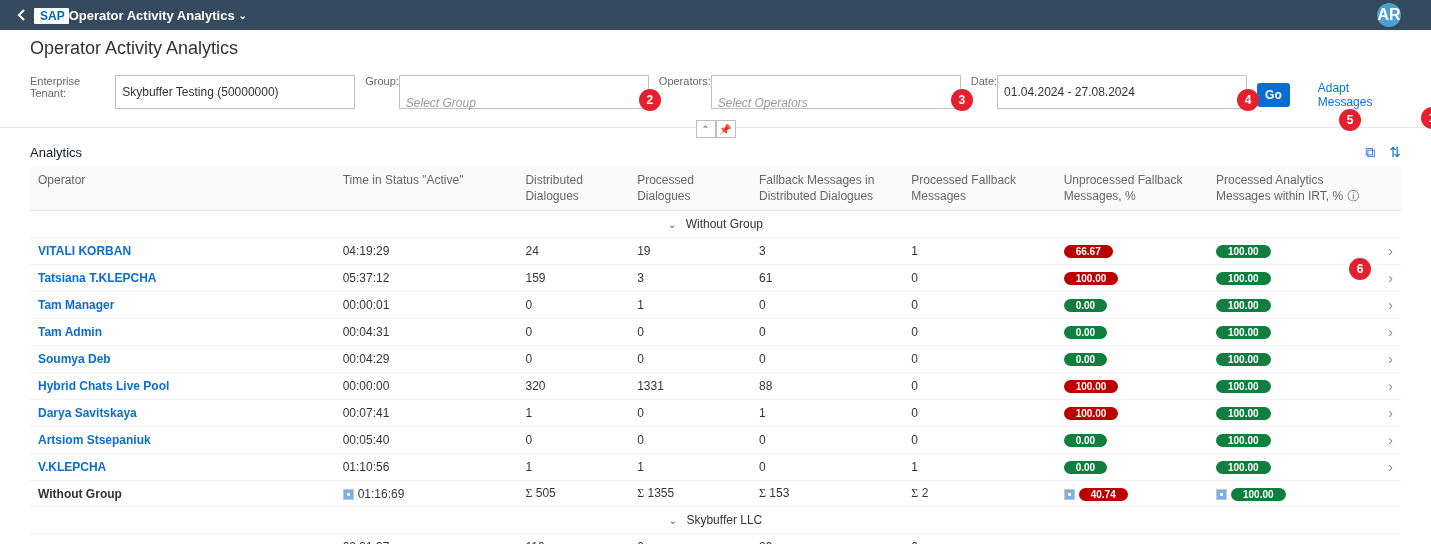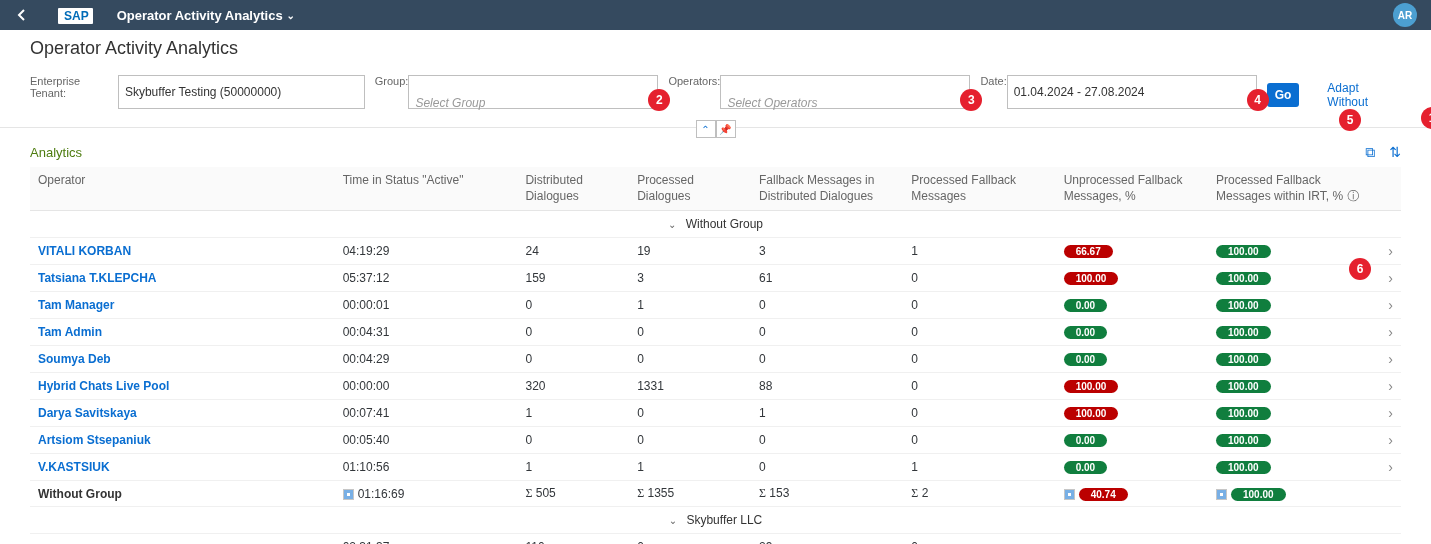--- a/index.html
+++ b/index.html
@@ -1,29 +1,29 @@
 <!DOCTYPE html>
 <html><head>
 <meta charset="utf-8">
 <style>
 * { box-sizing: border-box; margin: 0; padding: 0; }
 body { font-family: Arial, sans-serif; font-size: 12px; color: #32363a; background: #fff; }
 
 
 .shellbar { background: #354a5f; height: 30px; display: flex; align-items: center; padding: 0 10px; color: #fff; }
 .shellbar .back-btn { width: 24px; height: 24px; display:flex; align-items:center; justify-content:center; cursor:pointer; }
-.shellbar .logo { margin: 0 24px; font-weight:bold; font-size:14px; }
+.shellbar .logo { margin: 0 0; font-weight:bold; font-size:14px; }
 .shellbar .logo .sap-box { background:#fff; color:#006bb8; padding:1px 4px 1px 6px; font-size:12px; font-weight:bold; border-radius:1px; position:relative; }
 .shellbar .app-title { font-size:13px; font-weight:bold; display:flex; align-items:center; gap:4px; }
 .shellbar .app-title .chev { font-size:10px; }
 .shellbar .search-wrap { margin-left:auto; margin-right:auto; display:flex; align-items:center; gap:8px; }
 .shellbar .search-input { width:340px; height:20px; background:#2c3e50; border:1px solid #5a7088; color:#ccc; font-style:italic; padding:0 6px; font-size:11px; }
 .shellbar .search-icon { color:#fff; font-size:14px; cursor:pointer; }
 .shellbar .spacer { flex:1; }
-.shellbar .avatar { width:24px; height:24px; border-radius:50%; background:#4c9fd1; color:#fff; display:flex; align-items:center; justify-content:center; font-size:10px; font-weight:bold; margin-right:4px; }
+.shellbar .avatar { width:24px; height:24px; border-radius:50%; background:#4c9fd1; color:#fff; display:flex; align-items:center; justify-content:center; font-size:16px; font-weight:bold; margin-right:20px; }
 
 
 .page-title { padding: 8px 30px 4px; font-size:18px; color:#333; }
 
 
 .filter-bar { display:flex; gap:10px; padding:12px 30px 18px; align-items:flex-end; border-bottom:1px solid #e5e5e5; position:relative; }
 .filter-field { display:flex; }
 .filter-field label { font-size:11px; color:#666; margin-bottom:4px; }
 .filter-field input, .filter-field .input-like { height:24px; border:1px solid #bfbfbf; padding:16px 6px; font-size:12px; color:#333; background:#fff; }
 .filter-field .placeholder { color:#999; font-style:italic; }
@@ -35,21 +35,21 @@
 
 .collapse-pin { position:absolute; left:50%; transform:translateX(-50%); bottom:-11px; display:flex; gap:0; }
 .collapse-pin .ctl { width:20px; height:18px; border:1px solid #bfbfbf; background:#fff; display:flex; align-items:center; justify-content:center; font-size:10px; color:#0a6ed1; cursor:pointer; }
 
 
 .ann { position:absolute; width:22px; height:22px; border-radius:50%; background:#e5202e; color:#fff; font-weight:bold; font-size:12px; display:flex; align-items:center; justify-content:center; z-index:5; }
 
 
 .table-section { padding:16px 30px 0; position:relative;}
 .table-header { display:flex; align-items:center; margin-bottom:6px; }
-.table-header .title { font-size:13px; color:#4d7c0f; }
+.table-header .title { font-size:13px; color:#0f172a; }
 .table-header .icons { margin-left:auto; display:flex; gap:14px; color:#0a6ed1; font-size:14px; }
 .table-header .icons span { cursor:pointer; }
 
 table.analytics { width:100%; border-collapse:collapse; font-size:12px; }
 table.analytics thead th { text-align:left; font-weight:normal; color:#666; padding:6px 8px; border-bottom:1px solid #e5e5e5; background:#fafafa; vertical-align:top; line-height:1.3; }
 table.analytics thead th .info-icon { color:#666; margin-left:4px; }
 table.analytics tbody td { padding:5px 8px; border-bottom:1px solid #f0f0f0; vertical-align:middle; }
 table.analytics tbody tr.group-row td { font-weight:normal; color:#333; padding:6px 8px;text-align:center; }
 table.analytics tbody tr.group-row .chev { color:#666; margin-right:6px; font-size:10px; }
 .op-link { color:#0a6ed1; cursor:pointer; font-weight:bold; }
@@ -110,21 +110,21 @@
     <div class="input-like placeholder" style="line-height:22px;">Select Operators</div>
     <div class="ann" style="right:-12px; bottom:-2px;">3</div>
   </div>
   <div class="filter-field w250" style="position:relative;">
     <label>Date:</label>
     <input value="01.04.2024 - 27.08.2024" style="">
     <div class="ann" style="right:-12px; bottom:-2px;">4</div>
   </div>
   <div class="filter-right" style="position:relative;">
     <button class="go-btn">Go</button>
-    <span class="adapt-link">Adapt Without</span>
+    <span class="adapt-link">Adapt Messages</span>
     <div class="ann" style="right:40px; bottom:-22px;">5</div>
   </div>
 
   <div class="collapse-pin">
     <div class="ctl">⌃</div>
     <div class="ctl">📌</div>
   </div>
 </div>
 
 <div class="table-section">
@@ -141,21 +141,21 @@
   <table class="analytics">
     <thead>
       <tr>
         <th>Operator</th>
         <th>Time in Status "Active"</th>
         <th>Distributed Dialogues</th>
         <th>Processed Dialogues</th>
         <th>Fallback Messages in Distributed Dialogues</th>
         <th>Processed Fallback Messages</th>
         <th>Unprocessed Fallback Messages, %</th>
-        <th><span>Processed Fallback Messages within IRT, %</span><span class="info-icon">ⓘ</span></th>
+        <th><span>Processed Analytics Messages within IRT, %</span><span class="info-icon">ⓘ</span></th>
         <th></th>
       </tr>
     </thead>
     <tbody id="tbody">
         <tr class="group-row">
           <td colspan="9"><span class="chev">⌄</span> Without Group</td>
         </tr>
         <tr>
           <td><span class="op-link">VITALI KORBAN</span></td>
           <td>04:19:29</td>
@@ -238,21 +238,21 @@
           <td>00:05:40</td>
           <td>0</td>
           <td>0</td>
           <td>0</td>
           <td>0</td>
           <td><span class="badge green">0.00</span></td>
           <td><span class="badge green">100.00</span></td>
           <td class="nav-arrow">›</td>
         </tr>
         <tr>
-          <td><span class="op-link">V.KASTSIUK</span></td>
+          <td><span class="op-link">V.KLEPCHA</span></td>
           <td>01:10:56</td>
           <td>1</td>
           <td>1</td>
           <td>0</td>
           <td>1</td>
           <td><span class="badge green">0.00</span></td>
           <td><span class="badge green">100.00</span></td>
           <td class="nav-arrow">›</td>
         </tr>
         <tr>

